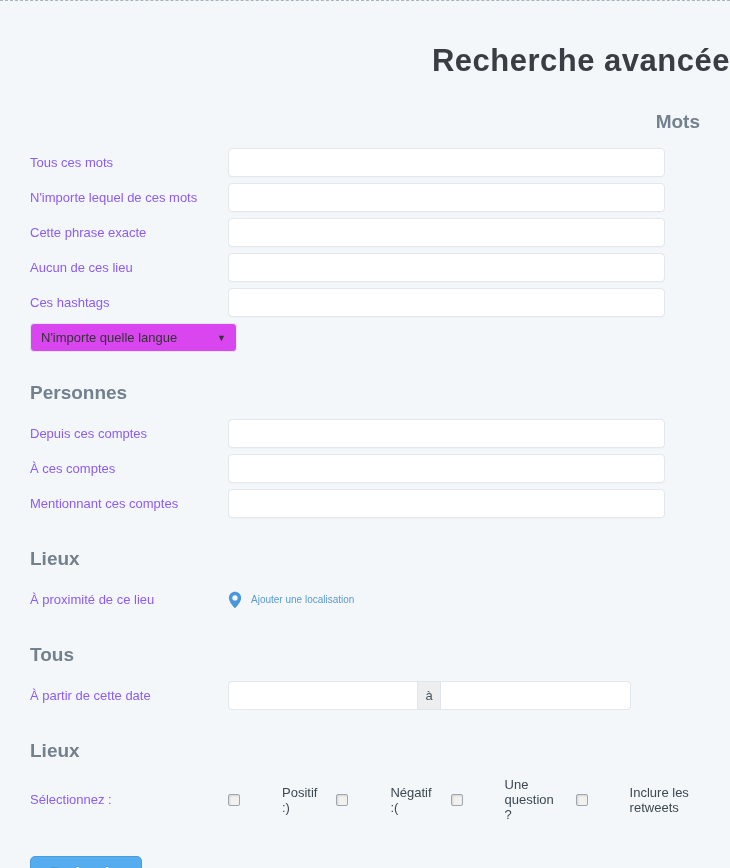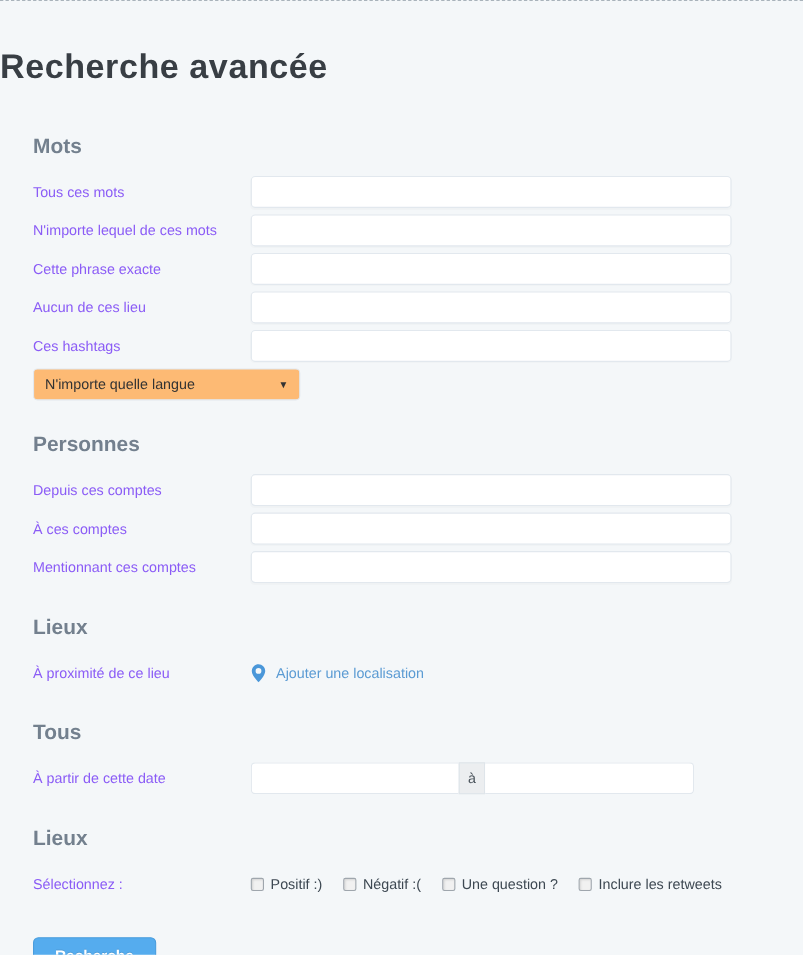--- a/index.html
+++ b/index.html
@@ -6,34 +6,34 @@
   html,body { width:730px; }
   body {
     width:730px; height:868px;
     background:#f4f7f9;
     font-family:"Liberation Sans", sans-serif;
     border-top:1px dashed #a9b3bb;
     overflow:hidden;
   }
   .page-title {
     margin-top:42px;
-    text-align:left;
+    text-align:right;
     font-size:31px;
     font-weight:bold;
     color:#383e44;
     letter-spacing:0.5px;
   }
   .form { padding:0 30px; }
   h2.section-heading {
     font-size:19px;
     font-weight:bold;
     color:#73808e;
     margin:30px 0 15px 0;
   }
-  h2.first { margin-top:44px; }
+  h2.first { margin-top:32px;text-align:right; }
   .row {
     display:flex;
     align-items:center;
     margin-bottom:6px;
     min-height:29px;
   }
   .row .lbl {
     width:198px;
     flex:0 0 198px;
     font-size:13px;
@@ -45,38 +45,38 @@
     border:1px solid #e2e8ee;
     border-radius:4px;
     padding:0 10px;
     font-family:"Liberation Sans", sans-serif;
     font-size:13px;
     color:#333;
     outline:none;
     box-shadow:0 1px 1px rgba(0,0,0,0.02);
   }
   .select-box {
-    width:243px; height:29px;
-    background:#fdba74;
+    width:207px; height:29px;
+    background:#d946ef;
     border:1px solid #e2e8ee;
     border-radius:4px;
     padding:0 10px;
     display:flex;
     align-items:center;
     justify-content:space-between;
     font-size:13px;
     color:#333;
     cursor:pointer;
   }
   .select-arrow { font-size:9px; color:#333; }
   .loc-link {
     display:flex;
     align-items:center;
     gap:9px;
-    font-size:13px;
+    font-size:10px;
     color:#5b9bd3;
     text-decoration:none;
     cursor:pointer;
   }
   .date-group { display:flex; align-items:stretch; }
   .date-input {
     width:189px; height:29px;
     background:#ffffff;
     border:1px solid #e2e8ee;
     padding:0 10px;
@@ -91,21 +91,21 @@
     width:24px; height:29px;
     background:#eceef0;
     border:1px solid #dfe5ea;
     display:flex;
     align-items:center;
     justify-content:center;
     font-size:13px;
     color:#4a535b;
   }
   .checks { display:flex; align-items:center; gap:19px; }
-  .check-item { display:flex; align-items:center; font-size:13px; color:#3d4852; cursor:pointer; }
+  .check-item { display:flex; align-items:center; font-size:13px; color:#3d4852; cursor:pointer;gap:36px; }
   .cb {
     width:12px; height:12px;
     background:#f1f1f1;
     border:1px solid #9fa6ad;
     border-radius:2px;
     box-shadow:inset 1px 1px 2px rgba(0,0,0,0.12);
     margin-right:6px;
     flex:0 0 12px;
   }
   .submit-btn {

